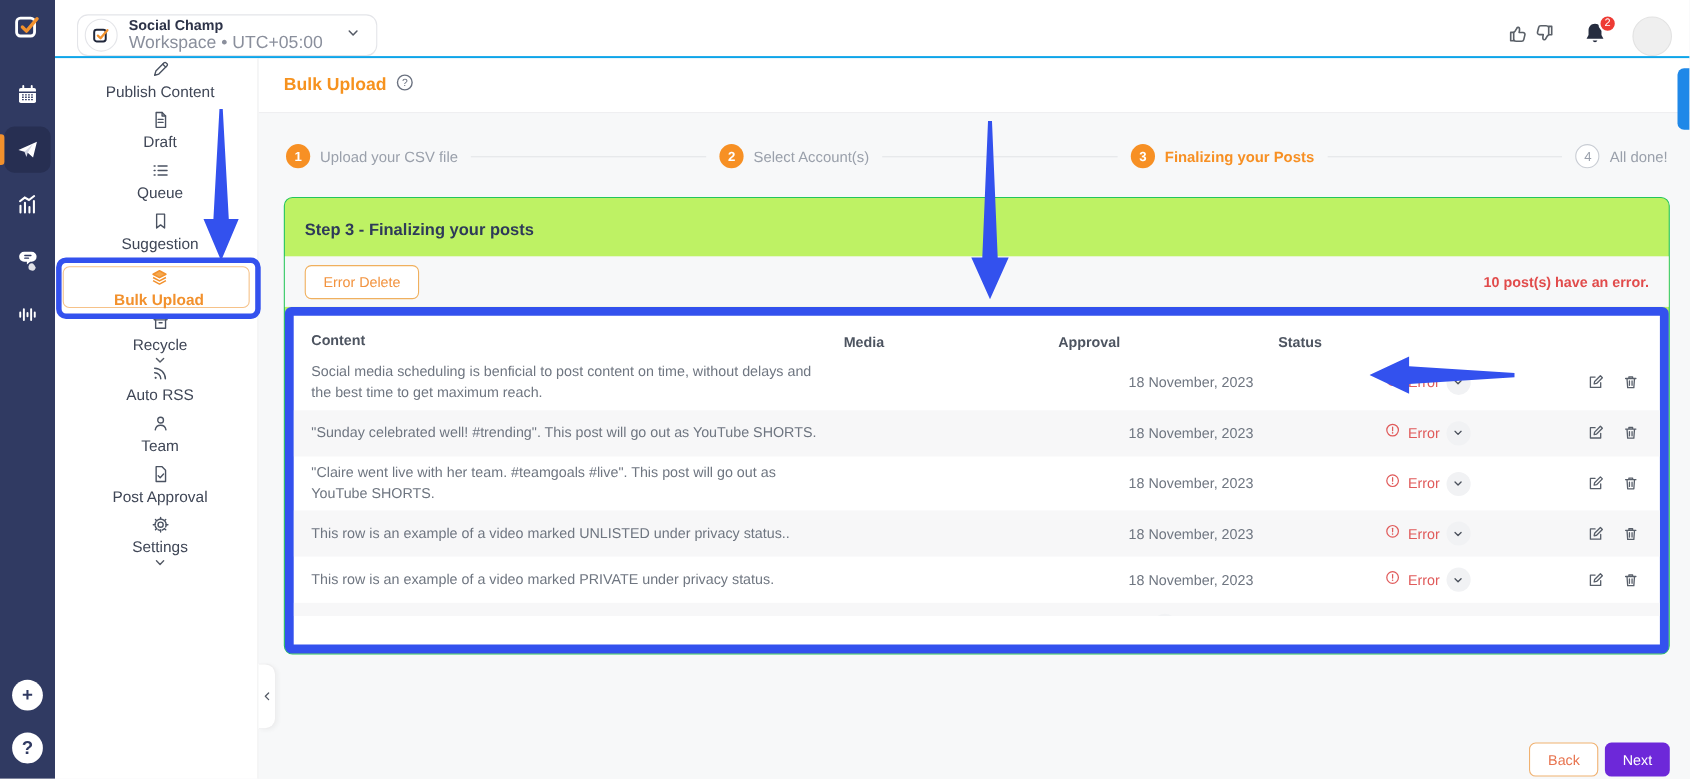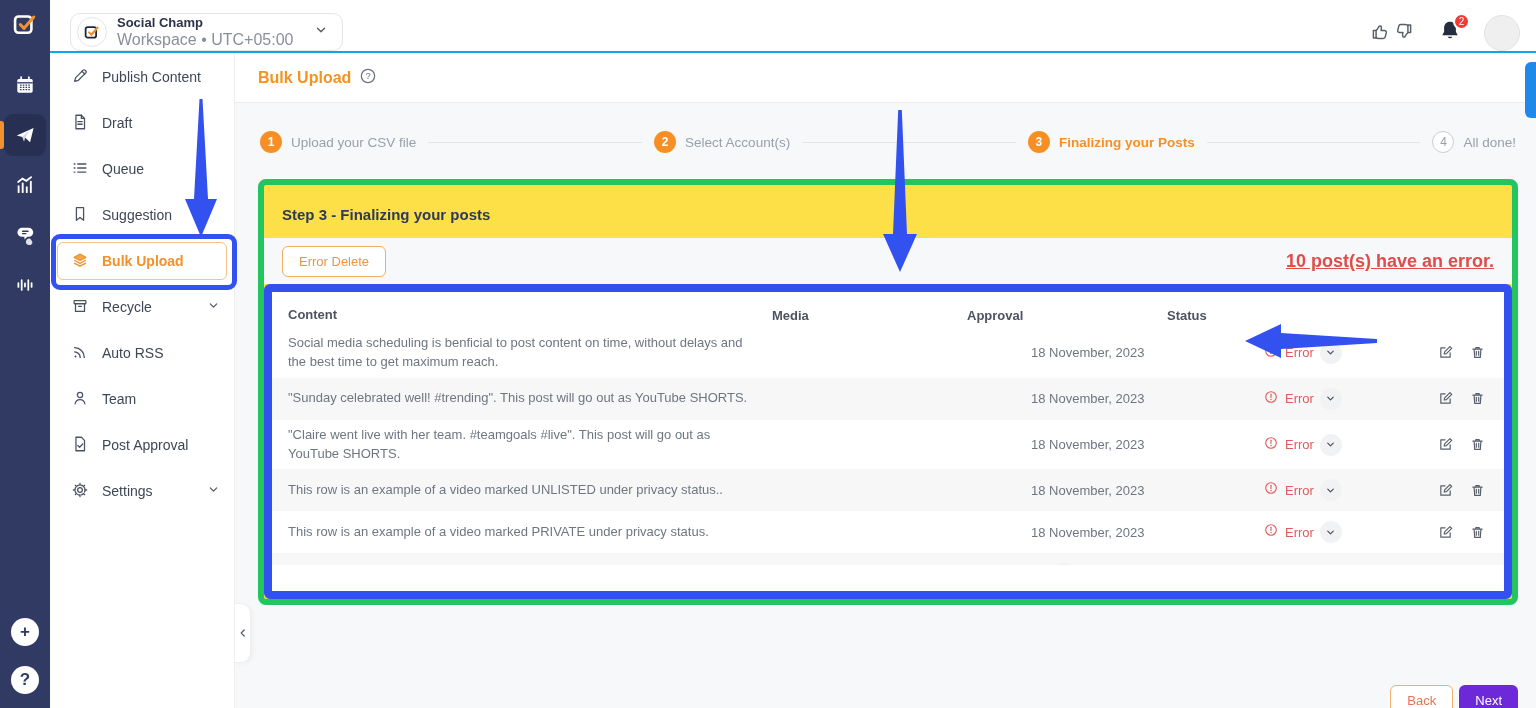--- a/index.html
+++ b/index.html
@@ -28,44 +28,44 @@
   .ws-chev { margin-left:10px; }
   .top-actions { margin-left:auto; display:flex; align-items:center; gap:10px; }
   .thumbs { display:flex; align-items:center; gap:2px; cursor:pointer; margin-right:14px; }
   .bell-wrap { position:relative; cursor:pointer; margin-right:12px; }
   .badge { position:absolute; top:-6px; right:-8px; min-width:17px; height:17px; border-radius:50%; background:#ee3b34; color:#fff; font-size:10px; display:flex; align-items:center; justify-content:center; border:2px solid #fff; }
   .avatar { width:36px; height:36px; border-radius:50%; background:#efefef; border:1px solid #e2e2e2; cursor:pointer; }
 
   
   .body { flex:1; display:flex; min-height:0; }
   .sidebar { width:185px; background:#ffffff; border-right:1px solid #eeeeef; flex-shrink:0; padding-top:1px; position:relative; }
-  .side-item { height:46px; display:flex; align-items:center; gap:13px; padding:0 14px 0 21px; font-size:14px; color:#3f4656; cursor:pointer; }
+  .side-item { height:46px; display:flex; align-items:center; padding:0 14px 0 21px; font-size:14px; color:#3f4656; cursor:pointer;flex-direction:column; }
   .side-item .lbl { flex:1; }
   .side-item.active { height:38px; margin:4px 7px; padding:0 8px 0 13px; border:1px solid #f6c289; border-radius:6px; color:#f2912d; font-weight:bold; }
 
   .main { flex:1; display:flex; flex-direction:column; min-width:0; }
   .page-header { height:50px; background:#ffffff; border-bottom:1px solid #ececee; display:flex; align-items:center; gap:8px; padding-left:23px; flex-shrink:0; }
   .page-title { font-size:16px; font-weight:bold; color:#f6921e; }
   .content { flex:1; background:#f7f8f9; padding:0 18px 0 23px; }
 
   
   .stepper { display:flex; align-items:center; padding:28px 2px 26px 2px; }
   .step { display:flex; align-items:center; gap:9px; flex-shrink:0; }
   .step-num { width:22px; height:22px; border-radius:50%; background:#f79024; color:#fff; font-size:12px; font-weight:bold; display:flex; align-items:center; justify-content:center; }
   .step-label { font-size:13.5px; color:#9aa0ab; }
   .step.active .step-label { color:#f79024; font-weight:bold; }
   .step.pending .step-num { background:#ffffff; border:1px solid #c9cdd4; color:#9aa0ab; font-weight:normal; }
   .step-line { flex:1; height:1px; background:#e3e5e8; margin:0 12px; }
 
   
-  .card { background:#fde047; border:6px solid #22c55e; border-radius:8px; overflow:visible; }
+  .card { background:#bef264; border:1px solid #22c55e; border-radius:8px; overflow:visible; }
   .card-heading { font-size:15px; font-weight:bold; color:#2e3a59; padding:21px 18px 15px 18px; }
   .toolbar { background:#f7f8f9; height:46px; display:flex; align-items:center; padding:0 18px; }
   .bulk-delete { background:#fff; border:1px solid #f0b05e; color:#f2933f; font-size:13px; border-radius:6px; padding:7px 16px; cursor:pointer; font-family:inherit; }
-  .error-summary { margin-left:auto; font-size:18px; font-weight:bold; color:#e14b4b;text-decoration:underline; }
+  .error-summary { margin-left:auto; font-size:13px; font-weight:bold; color:#e14b4b; }
 
   
   .blue-box { border:8px solid #3351ee; border-radius:6px; background:#ffffff; padding:10px 0 26px 0; }
   .table-clip { height:263px; overflow:hidden; }
   .trow { display:grid; grid-template-columns:500px 195px 200px 1fr 92px; align-items:center; }
   .trow.head { min-height:26px; }
   .trow.head > div { font-size:13px; font-weight:bold; color:#4d5460; }
   .trow.r { min-height:42px; padding:6px 0;gap:32px; }
   .trow.r:nth-child(odd) { background:#f7f7f8; }
   .cell-content { font-size:13px; color:#6f7681; line-height:1.45; padding-left:16px; padding-right:20px; }

